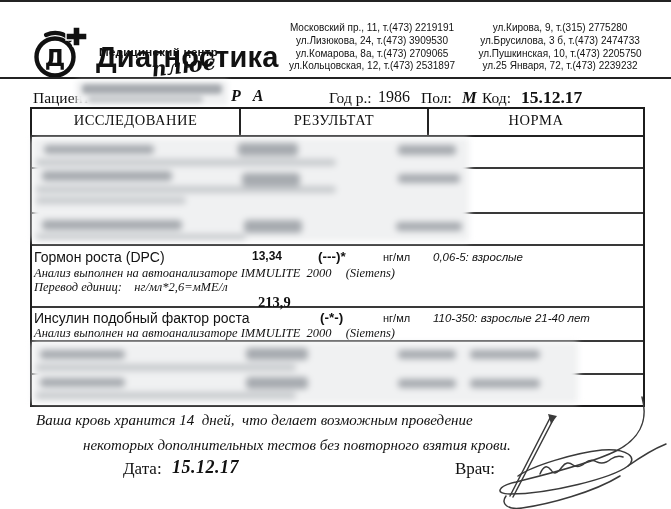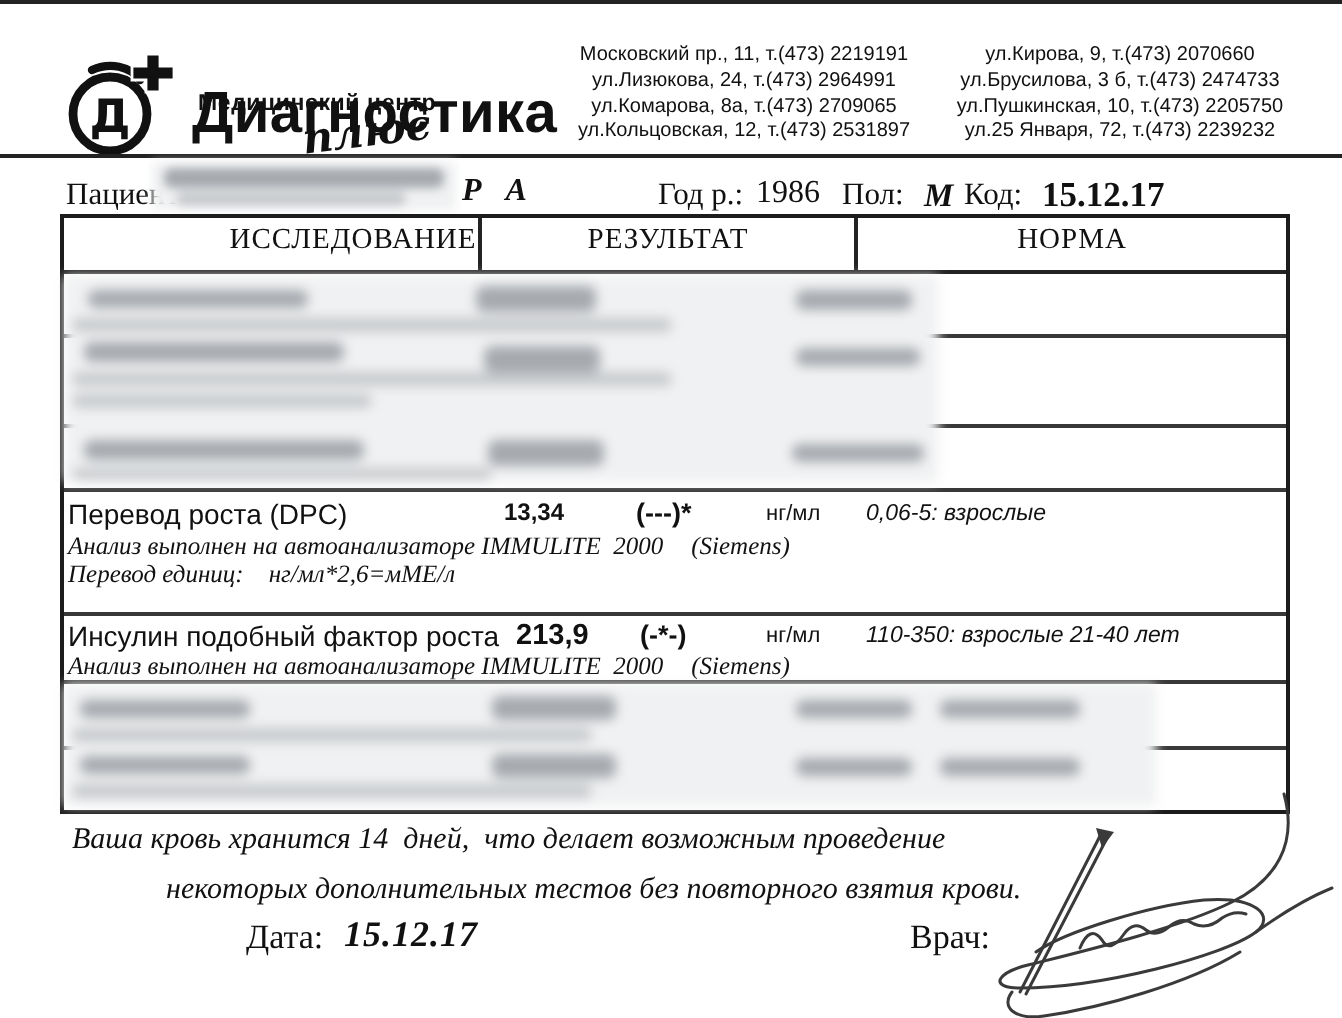--- a/index.html
+++ b/index.html
@@ -32,26 +32,26 @@
       <path d="M44,1 h7 v6 h7 v7 h-7 v6 h-7 v-6 h-7 v-7 h7 z" fill="#111" stroke="#fff" stroke-width="1.4"></path>
       <text x="26" y="40" text-anchor="middle" font-family="DejaVu Sans, sans-serif" font-weight="bold" font-size="23" fill="#111">Д</text>
     </svg>
   </div>
   <div class="abs sans b" style="left:99px;top:46px;font-size:11.5px;letter-spacing:.3px;">Медицинский центр</div>
   <div class="abs sans b" style="left:96px;top:41px;font-size:29px;letter-spacing:.2px;">Диагностика</div>
   <div class="abs b i" style="left:151px;top:53px;font-size:21px;transform:rotate(-7deg);font-family:'DejaVu Serif',serif;">плюс</div>
 
   <div class="abs sans ctr" style="left:280px;top:22px;width:184px;font-size:10px;line-height:12.8px;text-align:center;">
     <div>Московский пр., 11, т.(473) 2219191</div>
-    <div>ул.Лизюкова, 24, т.(473) 2964991</div>
+    <div>ул.Лизюкова, 24, т.(473) 3909530</div>
     <div>ул.Комарова, 8а, т.(473) 2709065</div>
     <div>ул.Кольцовская, 12, т.(473) 2531897</div>
   </div>
   <div class="abs sans ctr" style="left:464px;top:22px;width:192px;font-size:10px;line-height:12.8px;">
-    <div>ул.Кирова, 9, т.(473) 2070660</div>
+    <div>ул.Кирова, 9, т.(315) 2775280</div>
     <div>ул.Брусилова, 3 б, т.(473) 2474733</div>
     <div>ул.Пушкинская, 10, т.(473) 2205750</div>
     <div>ул.25 Января, 72, т.(473) 2239232</div>
   </div>
 
   <div class="line" style="left:0;top:77px;width:671px;height:2px;"></div>
 
   <div class="abs" style="left:33px;top:89px;font-size:15.5px;">Пациент</div>
   <div class="redact" style="left:76px;top:81px;width:152px;height:24px;filter:blur(2.5px);">
     <div class="streak" style="left:6px;top:3px;width:140px;height:10px;"></div>
@@ -63,21 +63,21 @@
   <div class="abs" style="left:421px;top:89px;font-size:15.5px;">Пол:</div>
   <div class="abs b i" style="left:462px;top:88px;font-size:16.5px;">М</div>
   <div class="abs" style="left:482px;top:89px;font-size:15.5px;">Код:</div>
   <div class="abs b" style="left:521px;top:87px;font-size:17.5px;">15.12.17</div>
 
   <div class="abs" style="left:30px;top:107px;width:615px;height:300px;border:2px solid #1c1c1c;box-sizing:border-box;"></div>
 
   <div class="line" style="left:239px;top:109px;width:2px;height:26px;"></div>
   <div class="line" style="left:427px;top:109px;width:2px;height:26px;"></div>
   <div class="line" style="left:32px;top:135px;width:611px;height:2px;"></div>
-  <div class="hdrcell" style="left:32px;top:112px;width:207px;padding-left:41px;">ИССЛЕДОВАНИЕ</div>
+  <div class="hdrcell" style="left:32px;top:112px;width:207px;">ИССЛЕДОВАНИЕ</div>
   <div class="hdrcell" style="left:241px;top:112px;width:186px;">РЕЗУЛЬТАТ</div>
   <div class="hdrcell" style="left:429px;top:112px;width:214px;">НОРМА</div>
 
   <div class="line" style="left:32px;top:167px;width:611px;height:2px;opacity:.9;"></div>
   <div class="line" style="left:32px;top:212px;width:611px;height:2px;opacity:.9;"></div>
   <div class="line" style="left:32px;top:244px;width:611px;height:2px;opacity:.9;"></div>
   <div class="line" style="left:32px;top:306px;width:611px;height:2px;opacity:.9;"></div>
   <div class="line" style="left:32px;top:340px;width:611px;height:2px;opacity:.9;"></div>
   <div class="line" style="left:32px;top:373px;width:611px;height:2px;opacity:.9;"></div>
 
@@ -90,30 +90,30 @@
     <div class="streak" style="left:210px;top:35px;width:58px;height:13px;"></div>
     <div class="streak" style="left:366px;top:36px;width:62px;height:9px;"></div>
     <div class="streak lt" style="left:4px;top:48px;width:300px;height:7px;"></div>
     <div class="streak lt" style="left:4px;top:59px;width:150px;height:7px;"></div>
     <div class="streak" style="left:10px;top:82px;width:140px;height:10px;"></div>
     <div class="streak" style="left:212px;top:82px;width:58px;height:13px;"></div>
     <div class="streak" style="left:364px;top:84px;width:66px;height:9px;"></div>
     <div class="streak lt" style="left:4px;top:96px;width:210px;height:6px;"></div>
   </div>
 
-  <div class="abs sans" style="left:34px;top:249px;font-size:14px;">Перевод роста (DPC)</div>
+  <div class="abs sans" style="left:34px;top:249px;font-size:14px;">Гормон роста (DPC)</div>
   <div class="abs sans b" style="left:252px;top:249px;font-size:12px;">13,34</div>
   <div class="abs sans b" style="left:318px;top:249px;font-size:13.5px;">(---)*</div>
   <div class="abs sans" style="left:383px;top:251px;font-size:11px;">нг/мл</div>
   <div class="abs sans i" style="left:433px;top:251px;font-size:11.5px;">0,06-5: взрослые</div>
   <div class="abs i pre" style="left:34px;top:266px;font-size:12.5px;"><span>Анализ выполнен на автоанализаторе IMMULITE  2000</span><span style="padding-left:14px;">(Siemens)</span></div>
   <div class="abs i pre" style="left:34px;top:280px;font-size:12.5px;">Перевод единиц:    нг/мл*2,6=мМЕ/л</div>
 
   <div class="abs sans" style="left:34px;top:310px;font-size:14px;">Инсулин подобный фактор роста</div>
-  <div class="abs sans b" style="left:258px;top:310px;font-size:14.5px;">213,9</div>
+  <div class="abs sans b" style="left:258px;top:294px;font-size:14.5px;font-family:Liberation Serif, serif;">213,9</div>
   <div class="abs sans b" style="left:320px;top:310px;font-size:13.5px;">(-*-)</div>
   <div class="abs sans" style="left:383px;top:312px;font-size:11px;">нг/мл</div>
   <div class="abs sans i" style="left:433px;top:312px;font-size:11.5px;">110-350: взрослые 21-40 лет</div>
   <div class="abs i pre" style="left:34px;top:326px;font-size:12.5px;"><span>Анализ выполнен на автоанализаторе IMMULITE  2000</span><span style="padding-left:14px;">(Siemens)</span></div>
 
   <div class="redact" style="left:32px;top:342px;width:546px;height:61px;">
     <div class="streak" style="left:8px;top:8px;width:85px;height:9px;"></div>
     <div class="streak" style="left:214px;top:6px;width:62px;height:12px;"></div>
     <div class="streak" style="left:366px;top:8px;width:58px;height:9px;"></div>
     <div class="streak" style="left:438px;top:8px;width:70px;height:9px;"></div>

